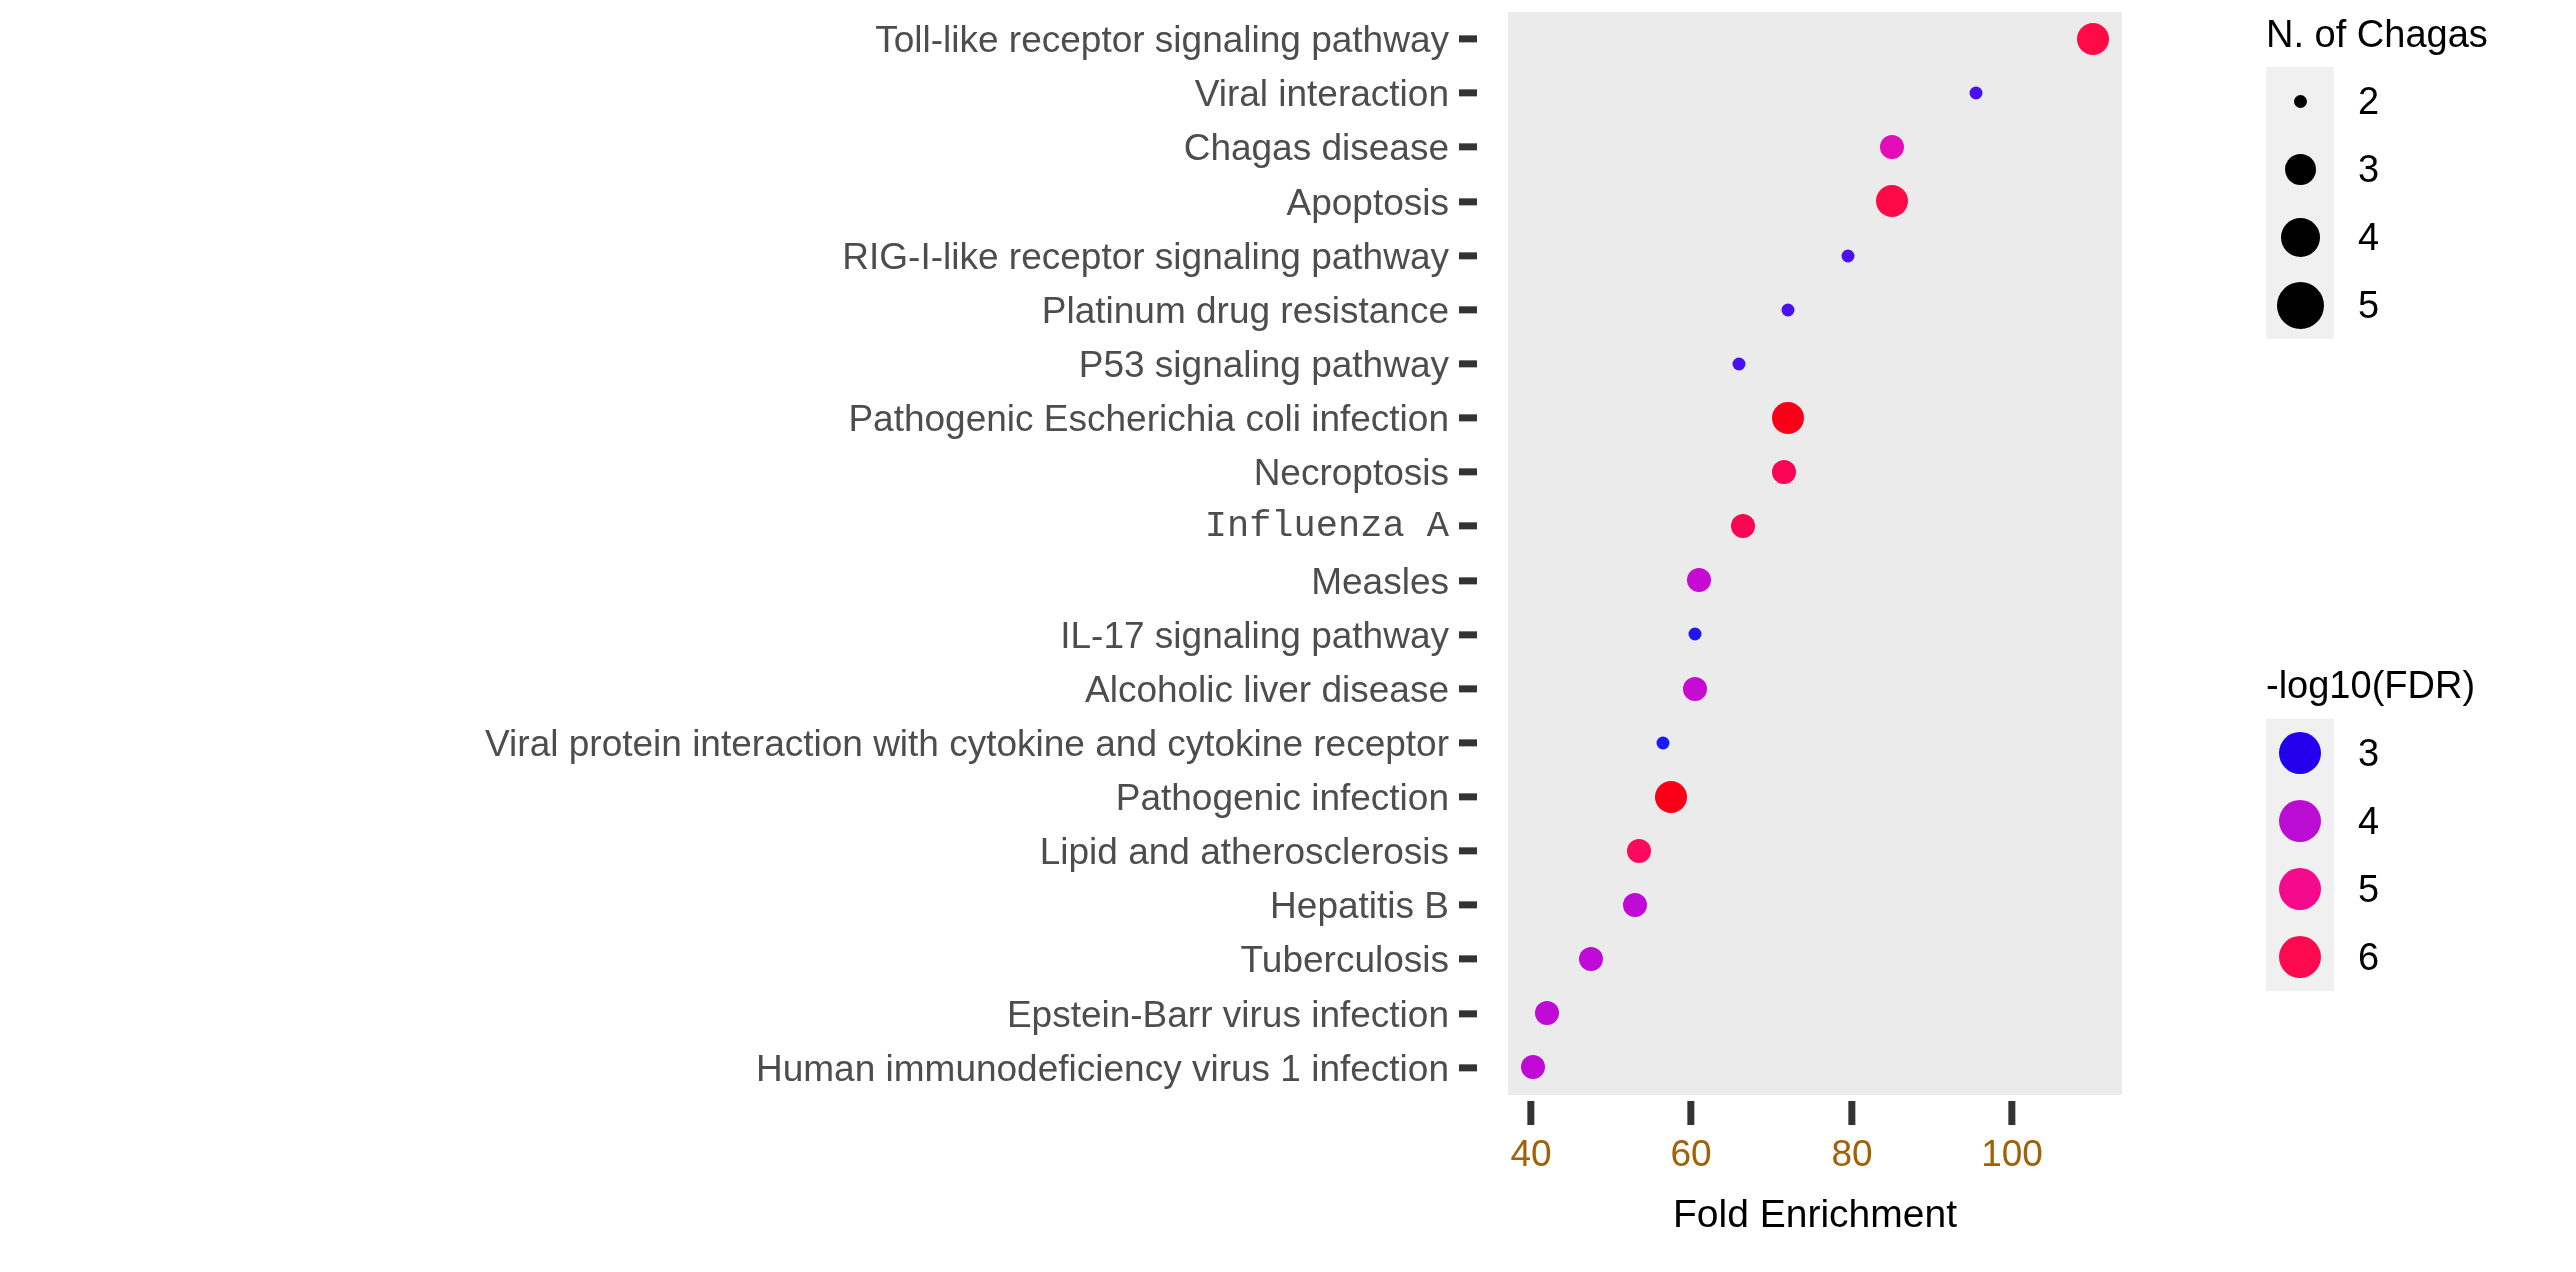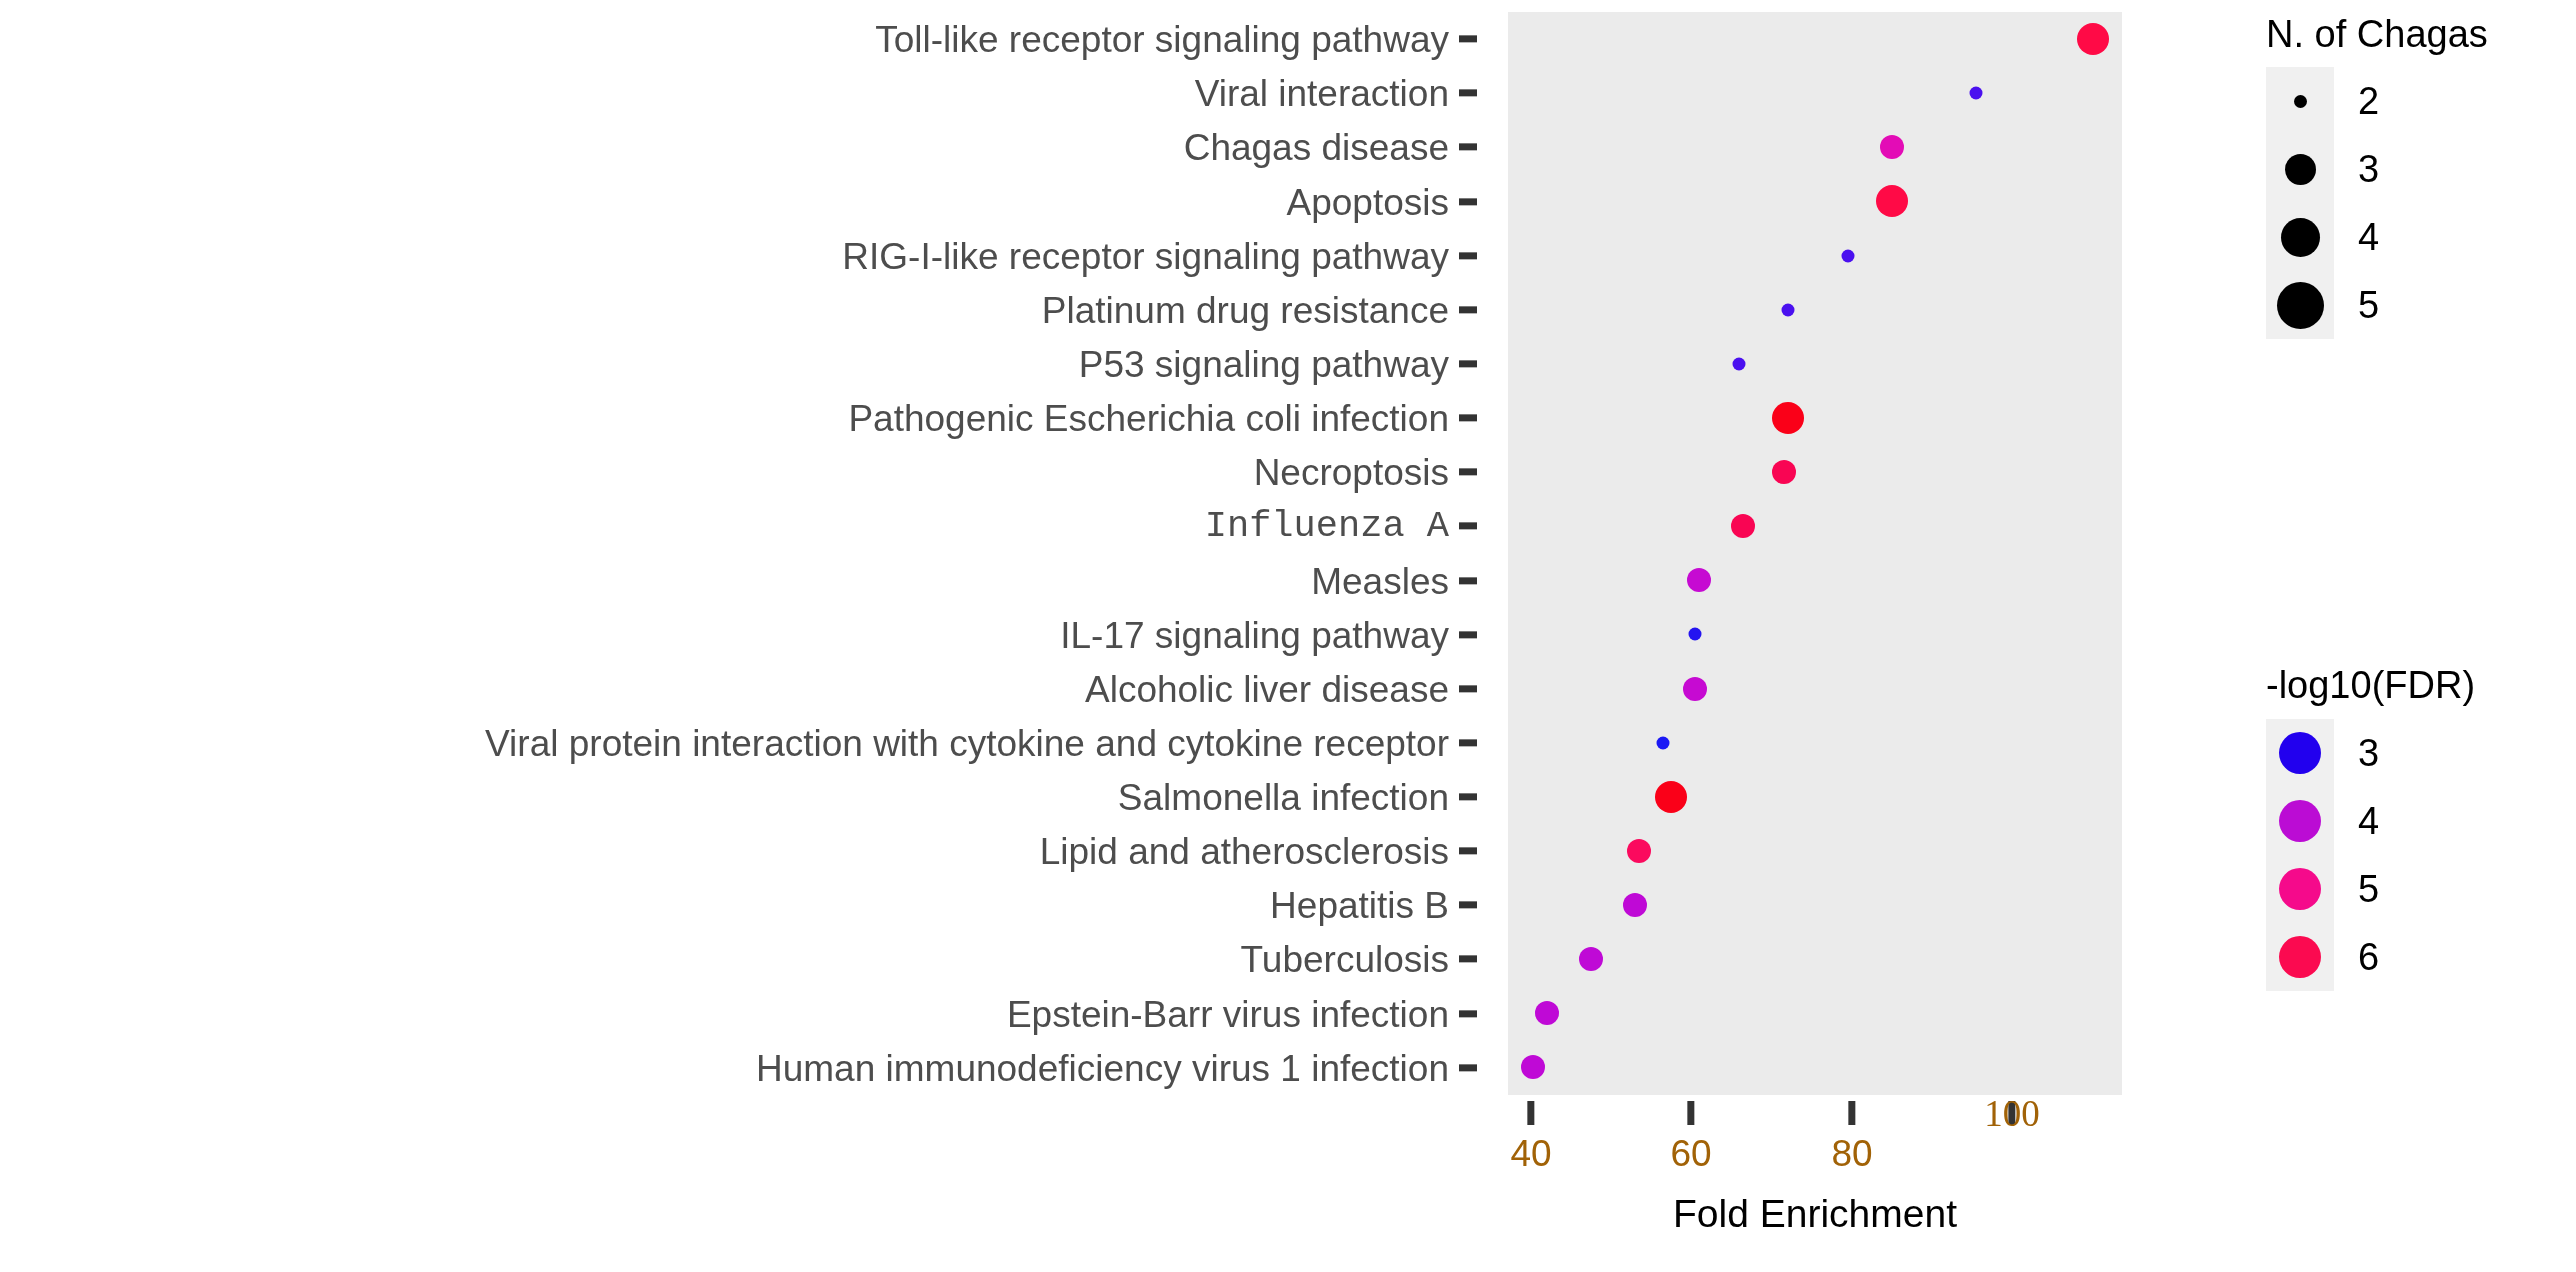--- a/index.html
+++ b/index.html
@@ -130,21 +130,21 @@
       <div class="ylabel" style="top: 526px; right: 39px; font-family: Liberation Mono, monospace;">Influenza A</div>
       <div class="ytick" style="top: 526px; right: 10.6px;"></div>
       <div class="ylabel" style="top: 581px; right: 39px;">Measles</div>
       <div class="ytick" style="top: 581px; right: 10.6px;"></div>
       <div class="ylabel" style="top: 635px; right: 39px;">IL-17 signaling pathway</div>
       <div class="ytick" style="top: 635px; right: 10.6px;"></div>
       <div class="ylabel" style="top: 689px; right: 39px;">Alcoholic liver disease</div>
       <div class="ytick" style="top: 689px; right: 10.6px;"></div>
       <div class="ylabel" style="top: 743px; right: 39px;">Viral protein interaction with cytokine and cytokine receptor</div>
       <div class="ytick" style="top: 743px; right: 10.6px;"></div>
-      <div class="ylabel" style="top: 797px; right: 39px;">Salmonella infection</div>
+      <div class="ylabel" style="top: 797px; right: 39px;">Pathogenic infection</div>
       <div class="ytick" style="top: 797px; right: 10.6px;"></div>
       <div class="ylabel" style="top: 851px; right: 39px;">Lipid and atherosclerosis</div>
       <div class="ytick" style="top: 851px; right: 10.6px;"></div>
       <div class="ylabel" style="top: 905px; right: 39px;">Hepatitis B</div>
       <div class="ytick" style="top: 905px; right: 10.6px;"></div>
       <div class="ylabel" style="top: 959px; right: 39px;">Tuberculosis</div>
       <div class="ytick" style="top: 959px; right: 10.6px;"></div>
       <div class="ylabel" style="top: 1014px; right: 39px;">Epstein-Barr virus infection</div>
       <div class="ytick" style="top: 1014px; right: 10.6px;"></div>
       <div class="ylabel" style="top: 1068px; right: 39px;">Human immunodeficiency virus 1 infection</div>
@@ -175,21 +175,21 @@
     </div>
 
   <div id="xaxis">
       <div class="xtick" style="left: 1531px; top: 1101px;"></div>
       <div class="xticklabel" style="left: 1531px; top: 1135px;">40</div>
       <div class="xtick" style="left: 1691px; top: 1101px;"></div>
       <div class="xticklabel" style="left: 1691px; top: 1135px;">60</div>
       <div class="xtick" style="left: 1852px; top: 1101px;"></div>
       <div class="xticklabel" style="left: 1852px; top: 1135px;">80</div>
       <div class="xtick" style="left: 2012px; top: 1101px;"></div>
-      <div class="xticklabel" style="left: 2012px; top: 1095px; font-family: Liberation Serif, serif;">100</div>
+      <div class="xticklabel" style="left: 2012px; top: 1135px;">100</div>
     </div>
   <div id="xaxis-title">Fold Enrichment</div>
 
   <div class="legend" id="legend-size" style="left:2266px; top:14.6px;">
     <div class="legend-title">N. of Chagas</div>
     <div class="legend-keys">
         <div class="legend-row">
           <div class="key-box">
             <div class="key-dot" style="width: 13px; height: 13px; background: rgb(0, 0, 0);"></div>
           </div>

